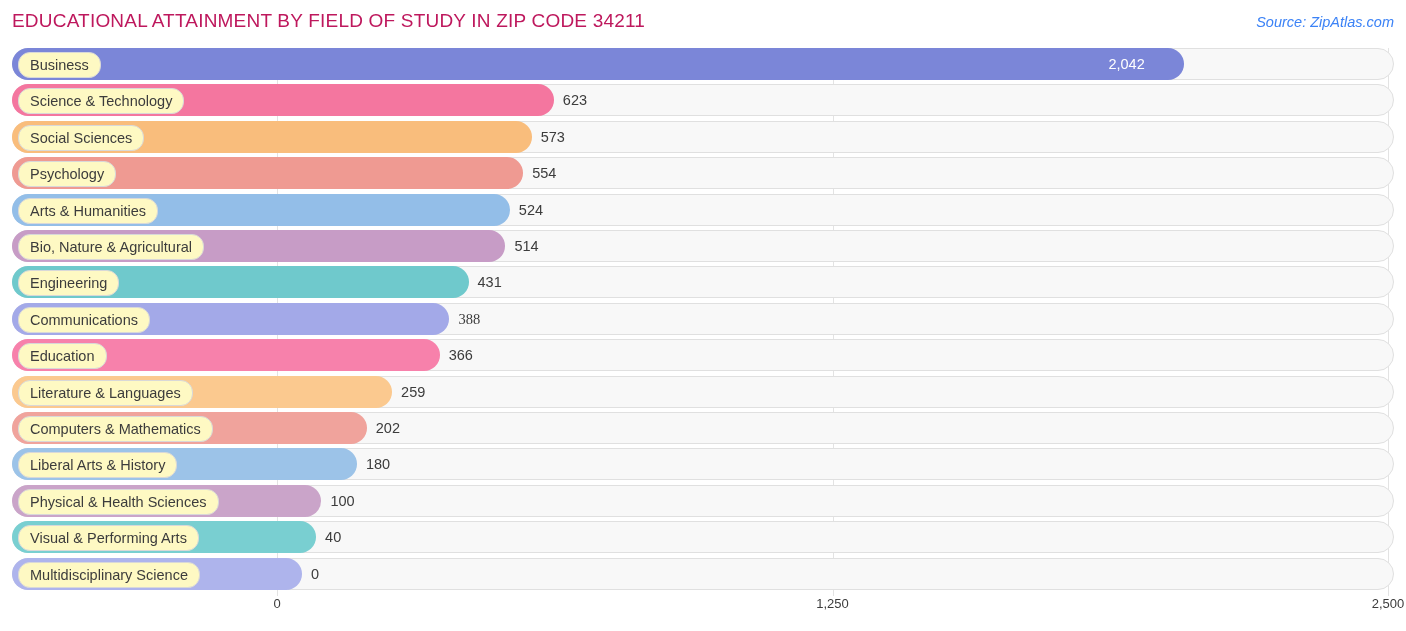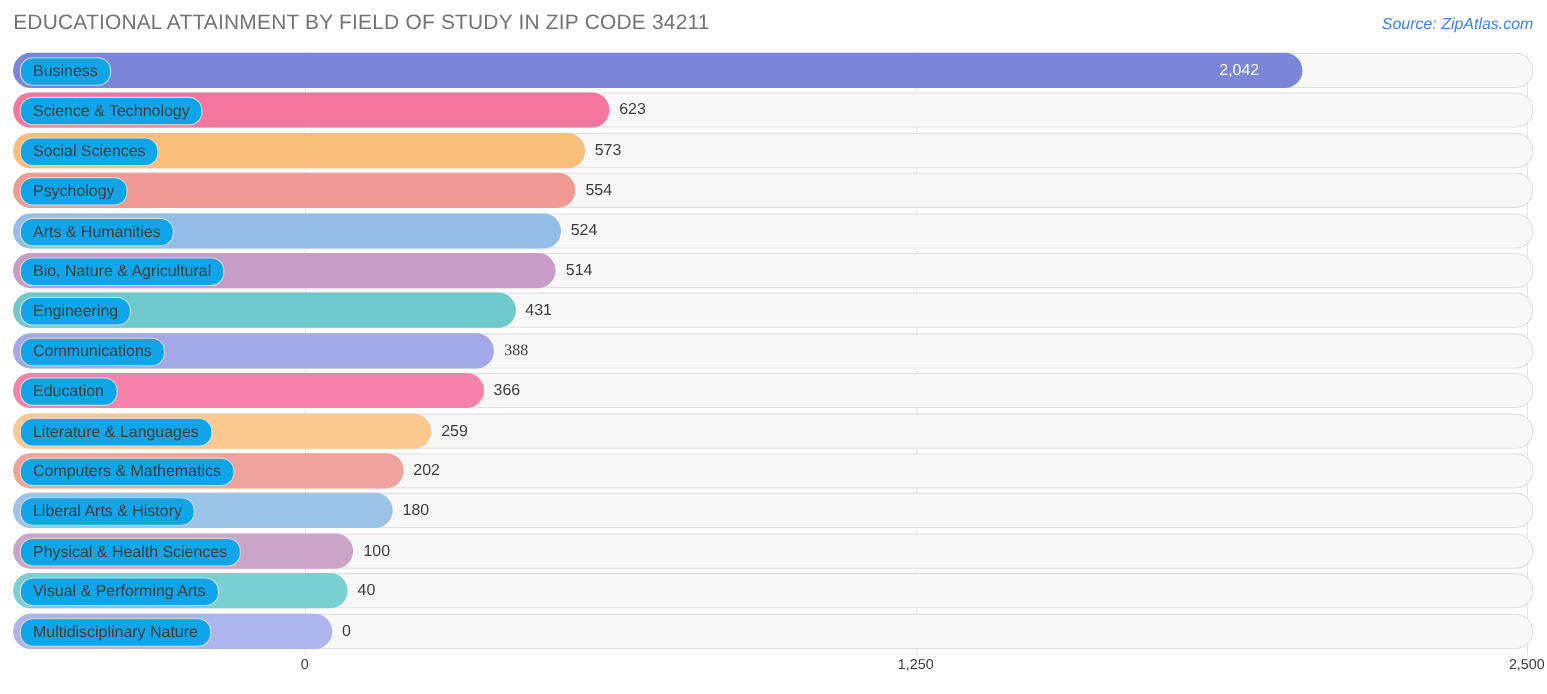--- a/index.html
+++ b/index.html
@@ -25,21 +25,21 @@
     left: 12px;
     right: 12px;
     height: 28px;
   }
   .title {
     position: absolute;
     left: 0;
     top: 0;
     font-size: 19px;
     letter-spacing: 0.2px;
-    color: #737373;
+    color: #be185d;
     white-space: nowrap;
   }
   .source {
     position: absolute;
     right: 0;
     top: 4px;
     font-size: 14.5px;
     font-style: italic;
     color: #3b82f6;
     white-space: nowrap;
@@ -103,21 +103,21 @@
     color: #ffffff;
   }
   .cat {
     position: absolute;
     left: 6px;
     top: 4px;
     height: 24px;
     line-height: 24px;
     padding: 0 11px;
     border-radius: 12px;
-    background: #0ea5e9;
+    background: #fef9c3;
     border: 1px solid #d8d8d8;
     font-size: 14.5px;
     color: #3c3c3c;
     white-space: nowrap;
   }
   .axis {
     position: absolute;
     left: 12px;
     top: 596px;
     width: 1382px;
@@ -228,21 +228,21 @@
         <div class="row" style="top: 473.2px;">
           <div class="track"></div>
           <div class="bar" style="width: 304.107px; background: rgb(121, 207, 209);"></div>
           <div class="bar-label" style="left: 313.107px;">40</div>
           <div class="cat">Visual &amp; Performing Arts</div>
         </div>
         <div class="row" style="top: 509.6px;">
           <div class="track"></div>
           <div class="bar" style="width: 290px; background: rgb(174, 180, 236);"></div>
           <div class="bar-label" style="left: 299px;">0</div>
-          <div class="cat">Multidisciplinary Nature</div>
+          <div class="cat">Multidisciplinary Science</div>
         </div>
       </div>
   </div>
 
   <div class="axis" id="axis">
       <div class="tick" style="left: 265px;">0</div>
       <div class="tick" style="left: 820.5px;">1,250</div>
       <div class="tick" style="left: 1376px;">2,500</div>
     </div>
 

